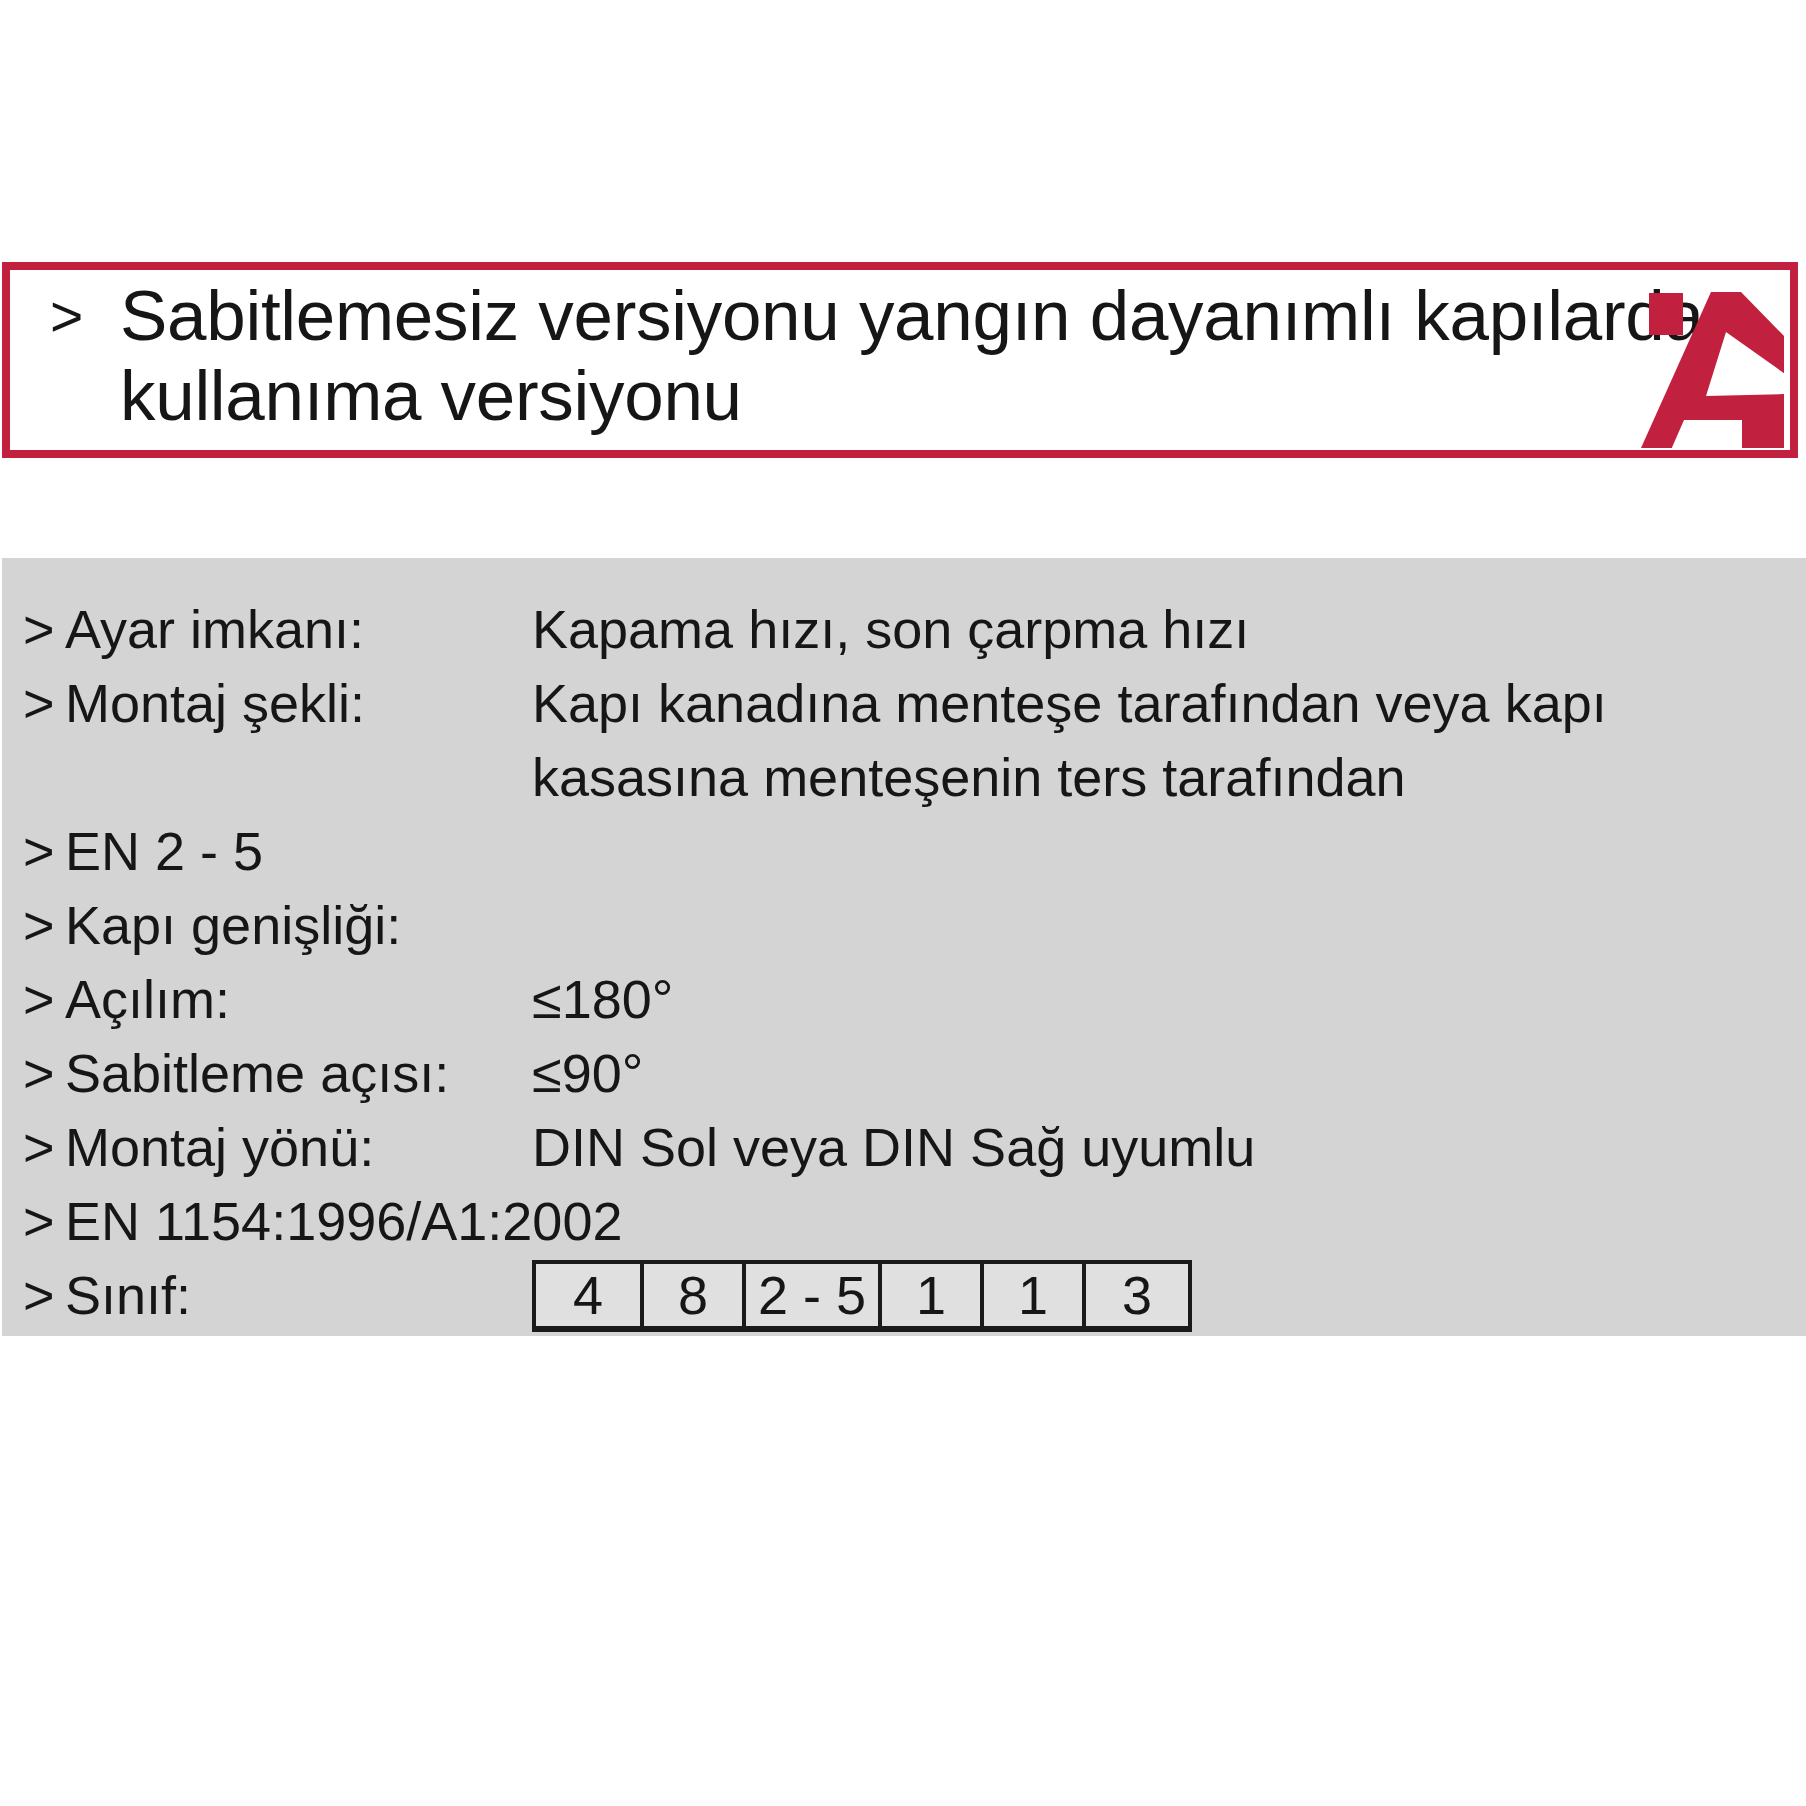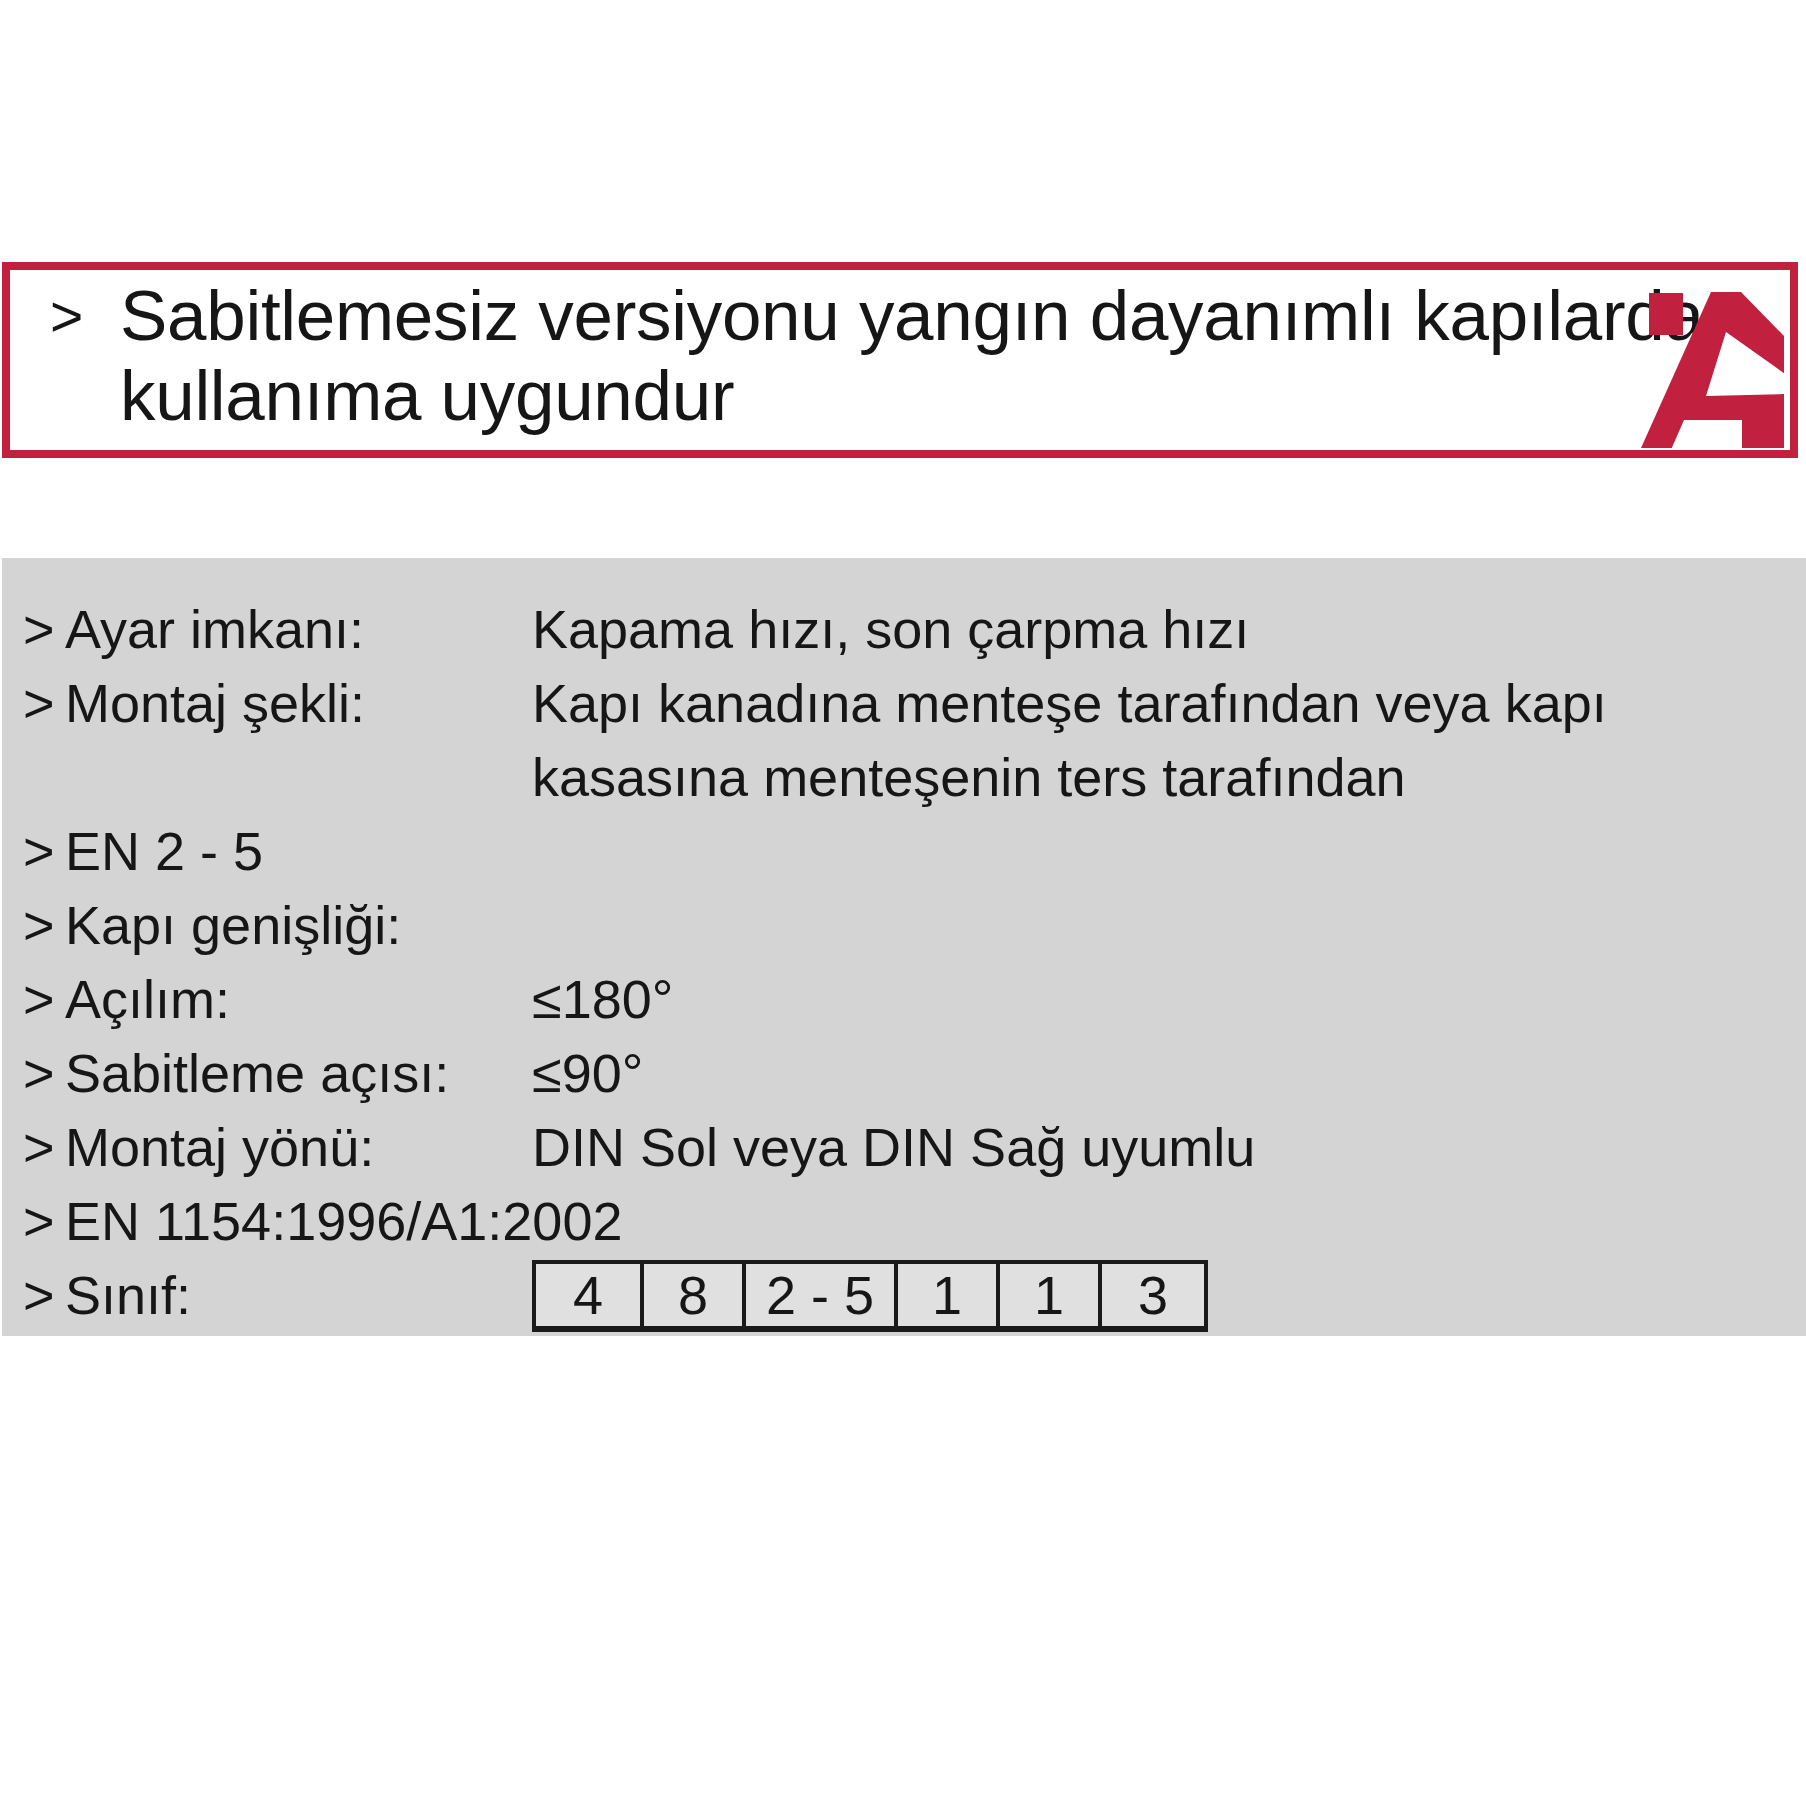--- a/index.html
+++ b/index.html
@@ -61,33 +61,33 @@
     background:var(--cell-bg);
   }
   .class-cell{
     height:62px;line-height:62px;text-align:center;
     font-size:54px;background:var(--cell-bg);
     border-left:4px solid var(--table-border);white-space:nowrap;
   }
   .class-cell:first-child{border-left:none;}
   .class-cell:nth-child(1){width:104px;}
   .class-cell:nth-child(2){width:102px;}
-  .class-cell:nth-child(3){width:152px;}
+  .class-cell:nth-child(3){width:136px;}
   .class-cell:nth-child(4){width:102px;}
   .class-cell:nth-child(5){width:102px;}
   .class-cell:nth-child(6){width:106px;}
 </style>
 </head>
 <body>
 
 <section class="callout">
   <span class="chev">&gt;</span>
   <div class="callout-text">
     <span>Sabitlemesiz versiyonu yangın dayanımlı kapılarda</span><br>
-    <span>kullanıma uygundur</span>
+    <span>kullanıma versiyonu</span>
   </div>
   <div class="logo">
     <svg viewBox="0 0 148 160" xmlns="http://www.w3.org/2000/svg" aria-hidden="true">
       <rect class="red" x="13" y="3" width="34" height="42"></rect>
       <polygon class="red" points="75,2 105,2 148,46 148,158 5,158"></polygon>
       <polygon class="cut" points="90,42 152,86 152,104 70,106"></polygon>
       <polygon class="cut" points="48,130 106,130 106,162 34,162"></polygon>
     </svg>
   </div>
 </section>

